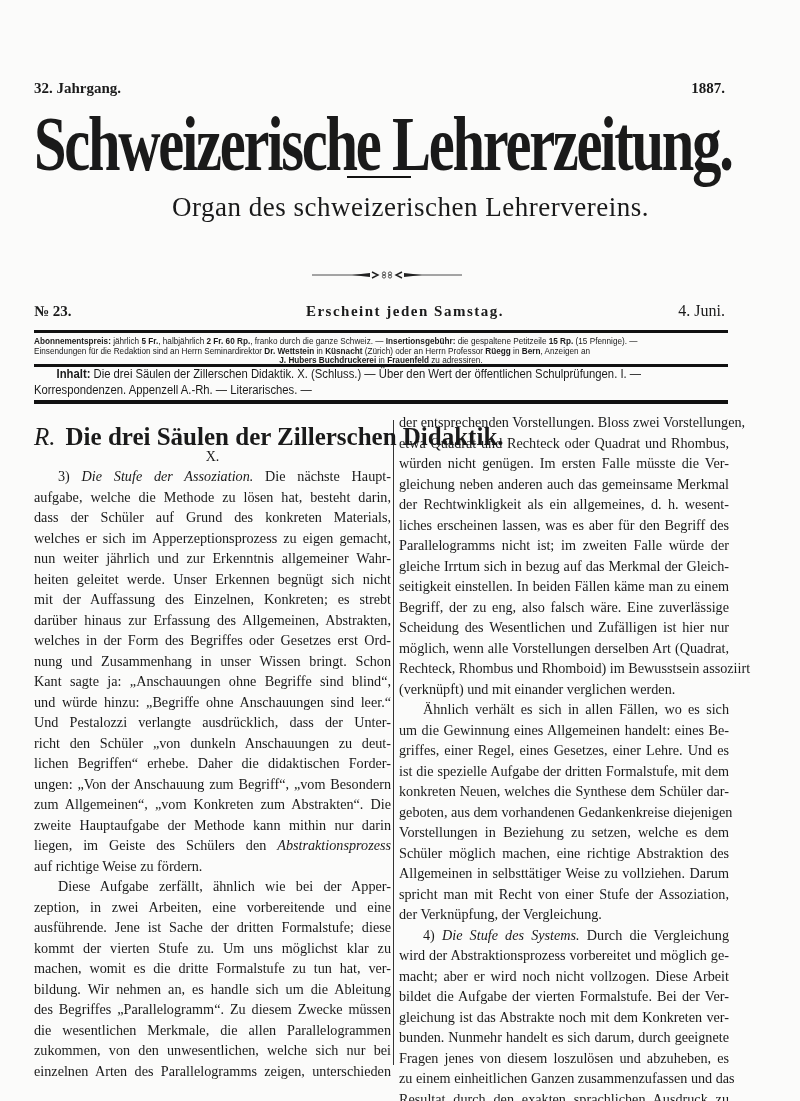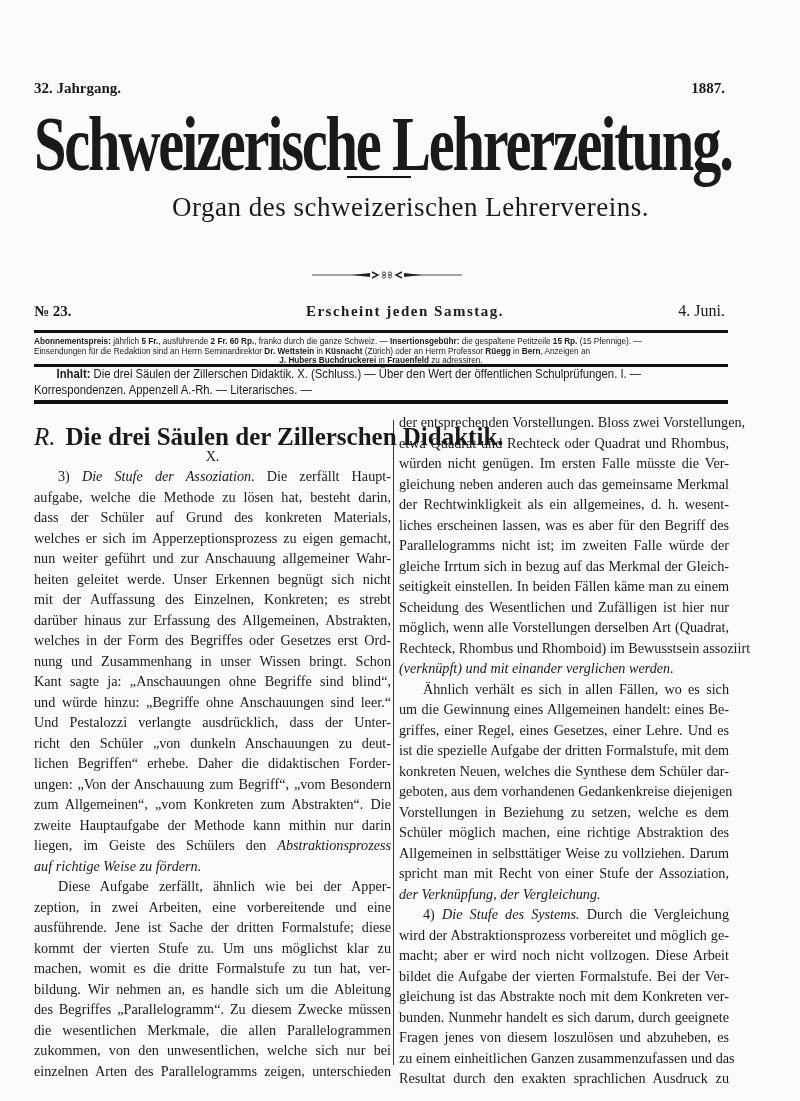--- a/index.html
+++ b/index.html
@@ -69,21 +69,21 @@
 
   .col {
     position: absolute; top: 420px;
     font-family: "Liberation Serif", serif; font-size: 14.2px; line-height: 20.5px;
     text-align: justify;
   }
   .col-left { left: 34px; width: 357px; }
   .col-right { left: 399px; width: 330px; top: 412px; }
   .col-divider { position: absolute; left: 393px; top: 420px; width: 1px; height: 645px; background: #333; }
   .col .line { display: block; text-align: justify; text-align-last: justify; white-space: nowrap; }
-  .col .line.last { text-align-last: left; font-style: italic; }
+  .col .line.last { text-align-last: left; }
   .col .indent { padding-left: 24px; }
 
   .article-head {
     font-family: "Liberation Serif", serif; font-weight: bold; font-size: 25px; line-height: 22px;
     white-space: nowrap; margin-top: 6px;
   }
   .article-head .auth { font-style: italic; font-weight: normal; margin-right: 10px; }
   .article-num { text-align: center; font-size: 14px; line-height: 18px; }
   em { font-style: italic; }
 </style>
@@ -117,21 +117,21 @@
 
   <div class="issue-line">
     <span>№ 23.</span>
     <span class="center">Erscheint jeden Samstag.</span>
     <span class="date">4. Juni.</span>
   </div>
 
   <div class="rule-thick" style="top:330px;"></div>
 
   <div class="subscription">
-    <div><b>Abonnementspreis:</b><span> jährlich </span><b>5 Fr.</b><span>, ausführende </span><b>2 Fr. 60 Rp.</b><span>, franko durch die ganze Schweiz. — </span><b>Insertionsgebühr:</b><span> die gespaltene Petitzeile </span><b>15 Rp.</b><span> (15 Pfennige). —</span></div>
+    <div><b>Abonnementspreis:</b><span> jährlich </span><b>5 Fr.</b><span>, halbjährlich </span><b>2 Fr. 60 Rp.</b><span>, franko durch die ganze Schweiz. — </span><b>Insertionsgebühr:</b><span> die gespaltene Petitzeile </span><b>15 Rp.</b><span> (15 Pfennige). —</span></div>
     <div><span>Einsendungen für die Redaktion sind an Herrn Seminardirektor </span><b>Dr. Wettstein</b><span> in </span><b>Küsnacht</b><span> (Zürich) oder an Herrn Professor </span><b>Rüegg</b><span> in </span><b>Bern</b><span>, Anzeigen an</span></div>
     <div class="l3"><b>J. Hubers Buchdruckerei</b><span> in </span><b>Frauenfeld</b><span> zu adressiren.</span></div>
   </div>
 
   <div class="rule-thick" style="top:364px;"></div>
 
   <div class="contents">
     <div><span class="lbl">Inhalt:</span><span> Die drei Säulen der Zillerschen Didaktik. X. (Schluss.) — Über den Wert der öffentlichen Schulprüfungen. I. —</span></div>
     <div>Korrespondenzen. Appenzell A.-Rh. — Literarisches. —</div>
   </div>
@@ -139,25 +139,25 @@
   <div class="rule-thick" style="top:400px; height:4px;"></div>
 
   <div class="col-divider"></div>
 
   <div class="col col-left">
     <div class="article-head">
       <span class="auth">R.</span><span>Die drei Säulen der Zillerschen Didaktik.</span>
     </div>
     <div class="article-num">X.</div>
     <div id="left-body">
-        <span class="line indent"><span>3) </span><em>Die Stufe der Assoziation.</em><span> Die zerfällt Haupt-</span></span>
+        <span class="line indent"><span>3) </span><em>Die Stufe der Assoziation.</em><span> Die nächste Haupt-</span></span>
         <span class="line">aufgabe, welche die Methode zu lösen hat, besteht darin,</span>
         <span class="line">dass der Schüler auf Grund des konkreten Materials,</span>
         <span class="line">welches er sich im Apperzeptionsprozess zu eigen gemacht,</span>
-        <span class="line">nun weiter geführt und zur Anschauung allgemeiner Wahr-</span>
+        <span class="line">nun weiter jährlich und zur Erkenntnis allgemeiner Wahr-</span>
         <span class="line">heiten geleitet werde. Unser Erkennen begnügt sich nicht</span>
         <span class="line">mit der Auffassung des Einzelnen, Konkreten; es strebt</span>
         <span class="line">darüber hinaus zur Erfassung des Allgemeinen, Abstrakten,</span>
         <span class="line">welches in der Form des Begriffes oder Gesetzes erst Ord-</span>
         <span class="line">nung und Zusammenhang in unser Wissen bringt. Schon</span>
         <span class="line">Kant sagte ja: „Anschauungen ohne Begriffe sind blind“,</span>
         <span class="line">und würde hinzu: „Begriffe ohne Anschauungen sind leer.“</span>
         <span class="line">Und Pestalozzi verlangte ausdrücklich, dass der Unter-</span>
         <span class="line">richt den Schüler „von dunkeln Anschauungen zu deut-</span>
         <span class="line">lichen Begriffen“ erhebe. Daher die didaktischen Forder-</span>
@@ -183,20 +183,21 @@
     <div id="right-body">
         <span class="line">der entsprechenden Vorstellungen. Bloss zwei Vorstellungen,</span>
         <span class="line">etwa Quadrat und Rechteck oder Quadrat und Rhombus,</span>
         <span class="line">würden nicht genügen. Im ersten Falle müsste die Ver-</span>
         <span class="line">gleichung neben anderen auch das gemeinsame Merkmal</span>
         <span class="line">der Rechtwinkligkeit als ein allgemeines, d. h. wesent-</span>
         <span class="line">liches erscheinen lassen, was es aber für den Begriff des</span>
         <span class="line">Parallelogramms nicht ist; im zweiten Falle würde der</span>
         <span class="line">gleiche Irrtum sich in bezug auf das Merkmal der Gleich-</span>
         <span class="line">seitigkeit einstellen. In beiden Fällen käme man zu einem</span>
+        <span class="line">Begriff, der zu eng, also falsch wäre. Eine zuverlässige</span>
         <span class="line">Scheidung des Wesentlichen und Zufälligen ist hier nur</span>
         <span class="line">möglich, wenn alle Vorstellungen derselben Art (Quadrat,</span>
         <span class="line">Rechteck, Rhombus und Rhomboid) im Bewusstsein assoziirt</span>
         <span class="line last">(verknüpft) und mit einander verglichen werden.</span>
         <span class="line indent">Ähnlich verhält es sich in allen Fällen, wo es sich</span>
         <span class="line">um die Gewinnung eines Allgemeinen handelt: eines Be-</span>
         <span class="line">griffes, einer Regel, eines Gesetzes, einer Lehre. Und es</span>
         <span class="line">ist die spezielle Aufgabe der dritten Formalstufe, mit dem</span>
         <span class="line">konkreten Neuen, welches die Synthese dem Schüler dar-</span>
         <span class="line">geboten, aus dem vorhandenen Gedankenkreise diejenigen</span>

